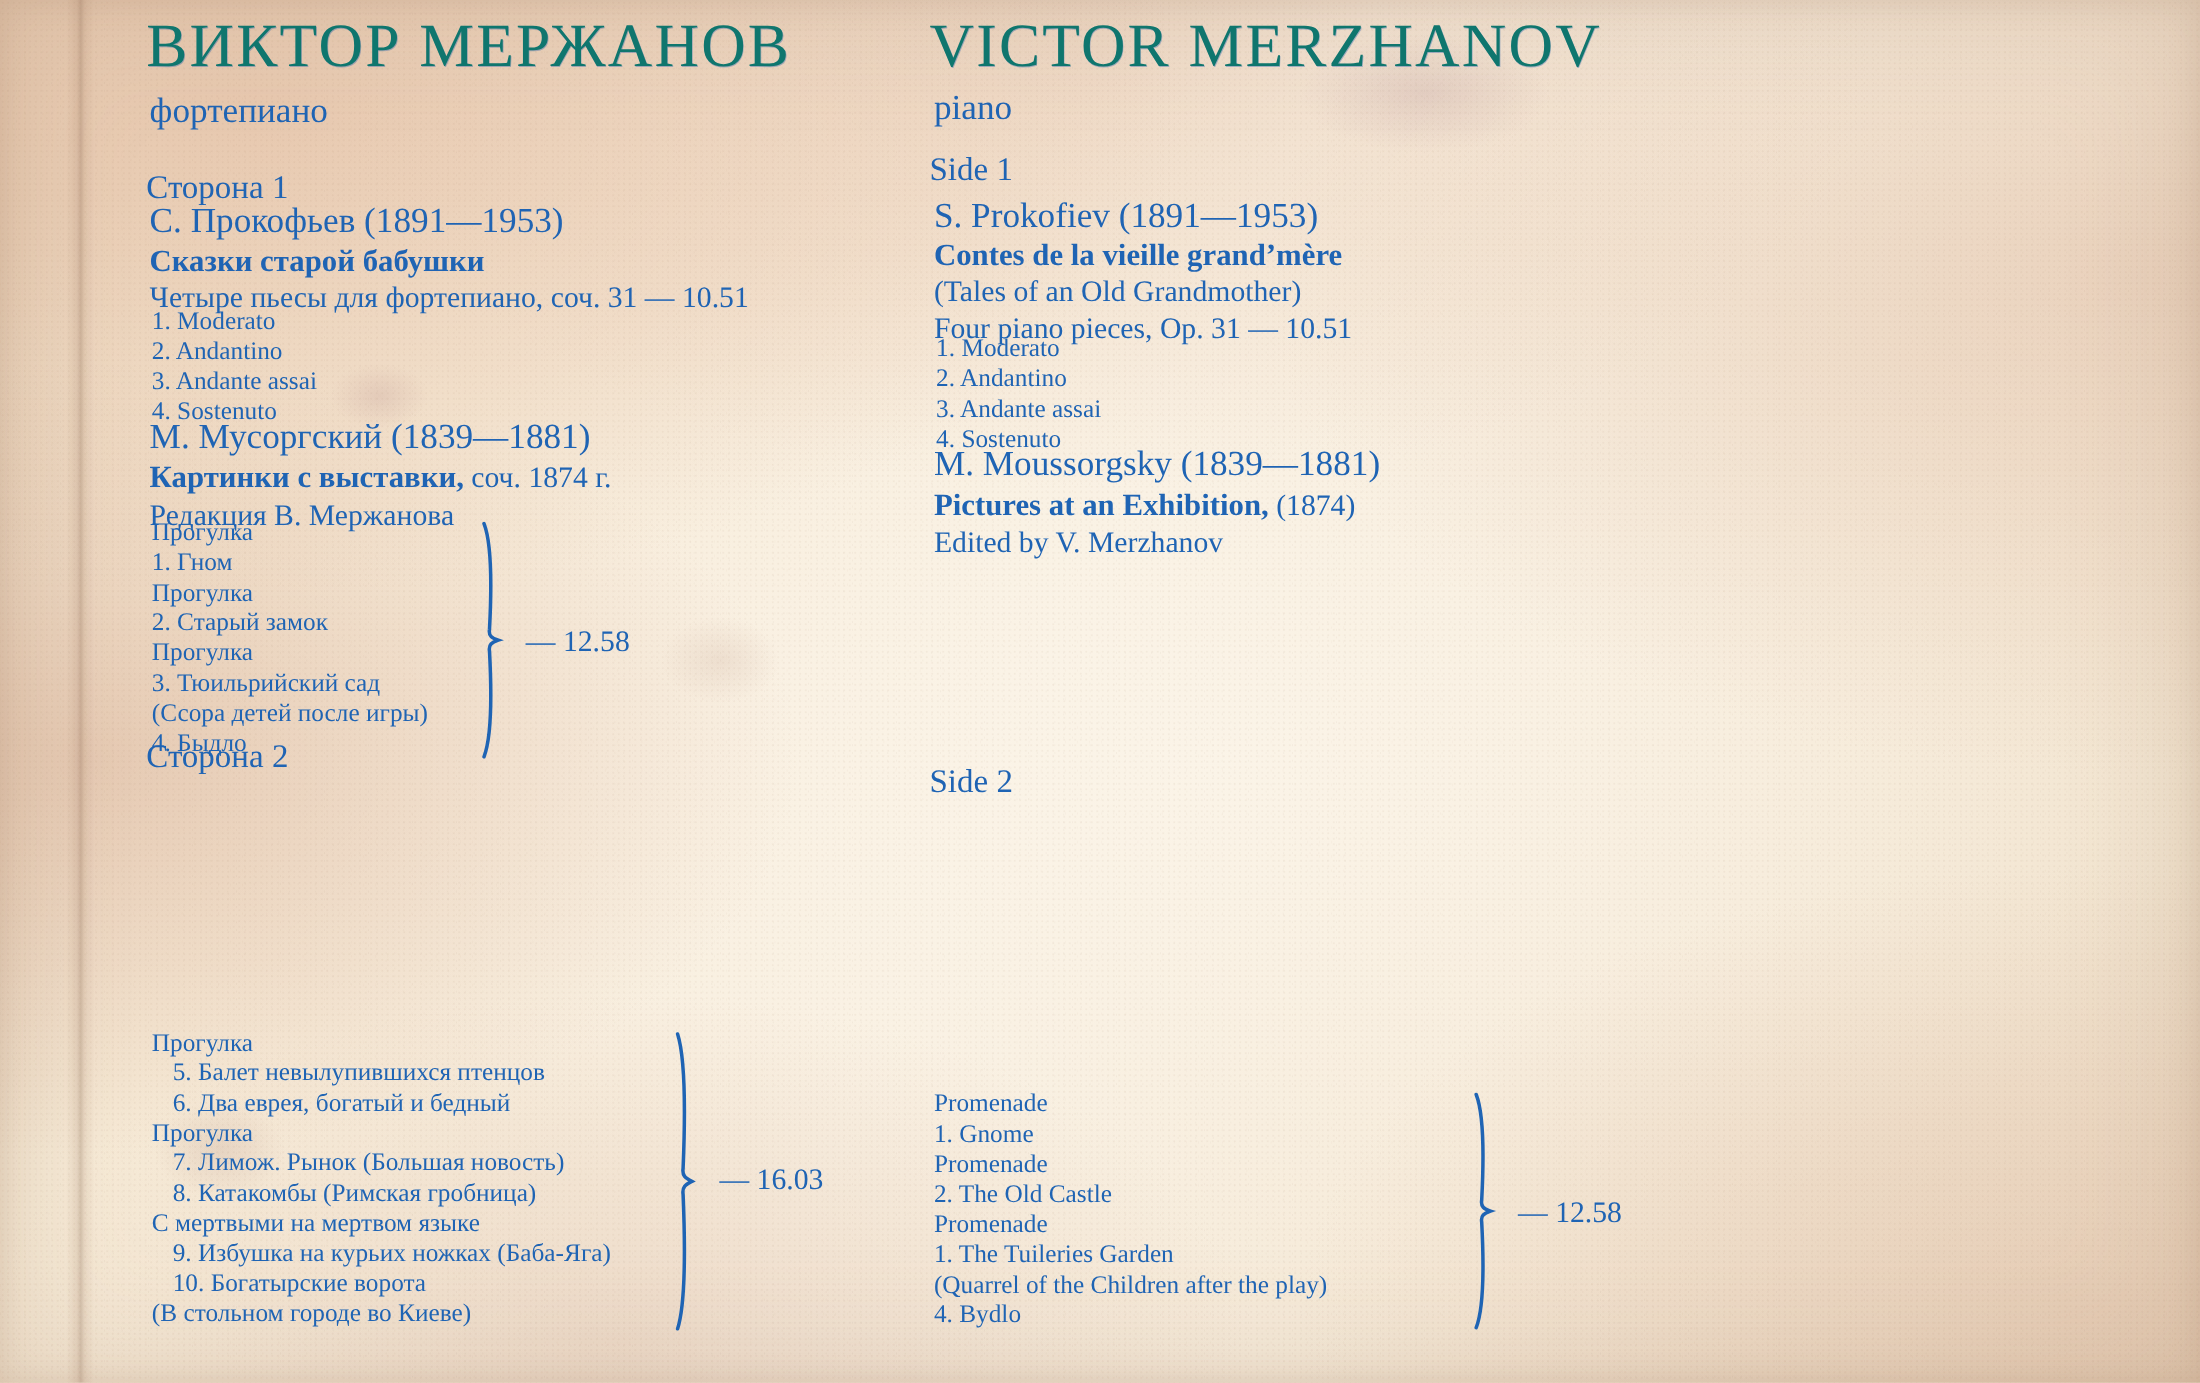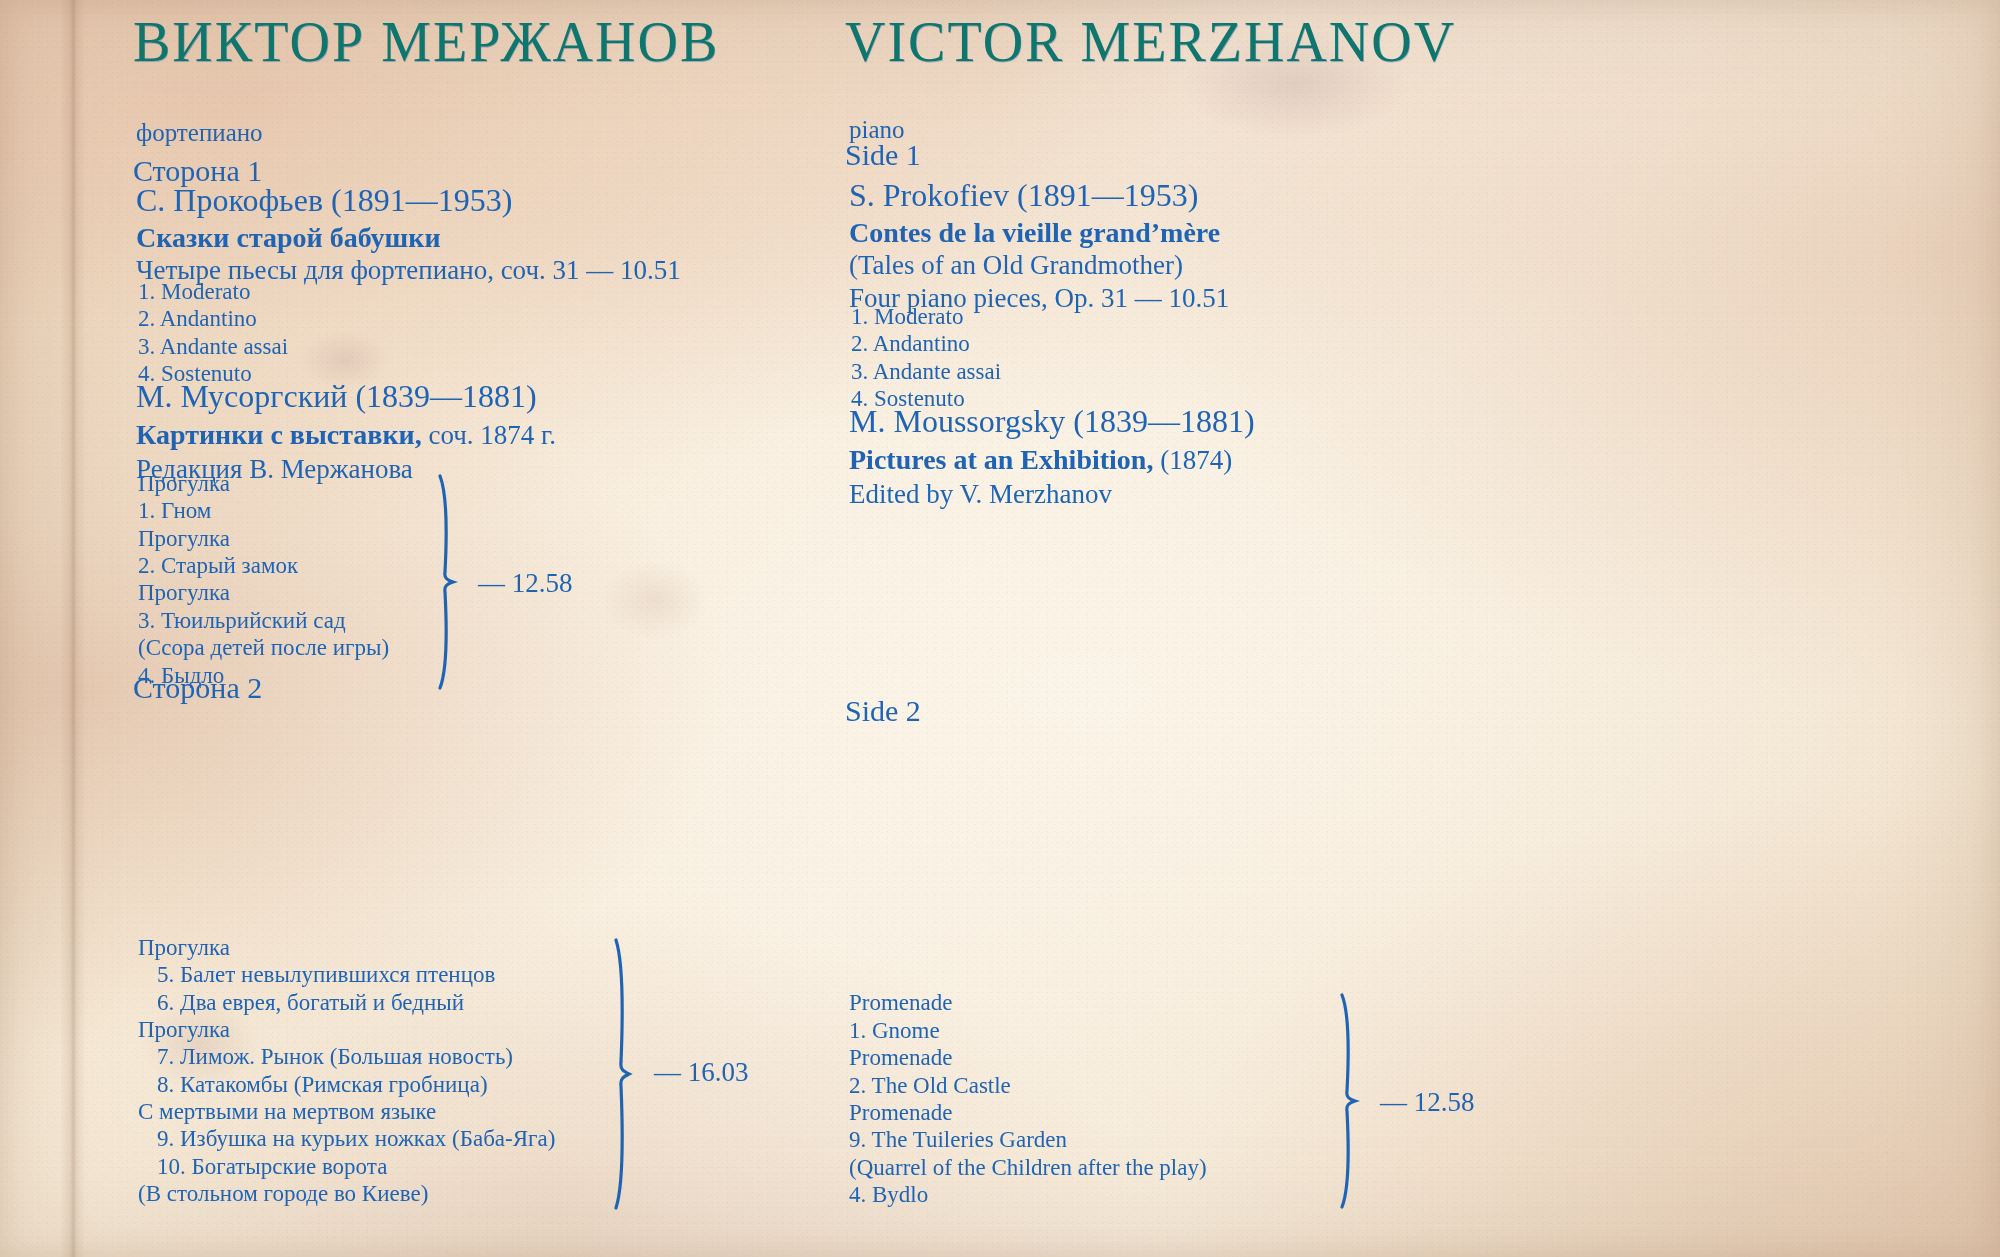--- a/index.html
+++ b/index.html
@@ -75,23 +75,22 @@
     line-height: 1;
     white-space: nowrap;
     color: #0f766e;
     text-shadow: 0.6px 0.6px 0 rgba(25,90,170,0.35);
   }
   .title-ru { position: absolute; left: 133px; top: 14px; }
   .title-en { position: absolute; left: 845px; top: 14px; }
 
   .instrument {
     position: absolute;
-    font-size: 25px;
-    line-height: 1;
-    margin-top: 36px;
+    font-size: 32px;
+    line-height: 1;
   }
   .instrument-ru { left: 136px; top: 84px; }
   .instrument-en { left: 849px; top: 81px; }
 
   .side-head {
     font-size: 30px;
     line-height: 1;
     margin: 0;
     white-space: nowrap;
   }
@@ -251,21 +250,21 @@
     <div class="work-sub" style="margin-top:2px;">Edited by V. Merzhanov</div>
   </div>
 
   <div class="block braced" style="left:849px;top:497px;width:560px;">
     <div class="lines">
       <div class="track">Promenade</div>
       <div class="track">1. Gnome</div>
       <div class="track">Promenade</div>
       <div class="track">2. The Old Castle</div>
       <div class="track">Promenade</div>
-      <div class="track">9. The Tuileries Garden</div>
+      <div class="track">1. The Tuileries Garden</div>
       <div class="track">(Quarrel of the Children after the play)</div>
       <div class="track">4. Bydlo</div>
     </div>
     <div class="brace" style="left:487px;top:4px;height:216px;">
       <svg width="26" height="216" viewBox="0 0 26 216" fill="none" stroke="#1f64b4" stroke-width="3.2" stroke-linecap="round">
         <path d="M6 2 C13 20, 13 60, 11 98 C10 104, 13 106, 19 108 C13 110, 10 112, 11 118 C13 156, 13 196, 6 214"></path>
       </svg>
     </div>
     <div class="timing" style="left:531px;top:100px;">— 12.58</div>
   </div>

